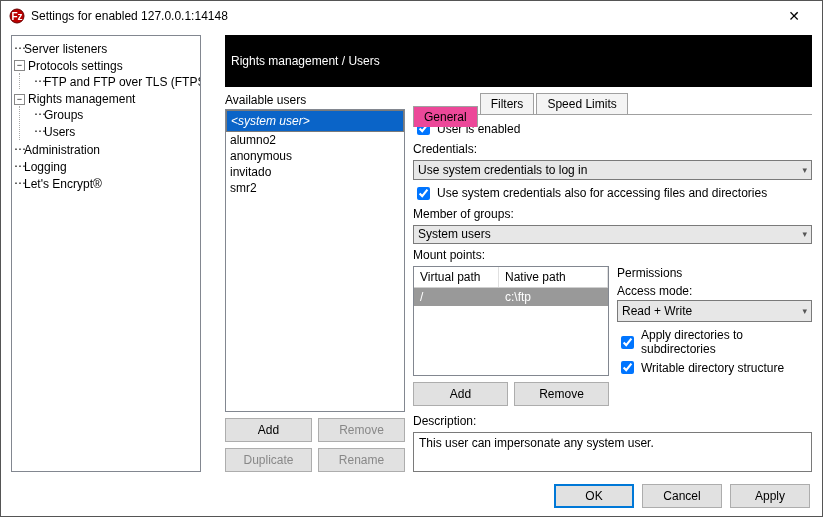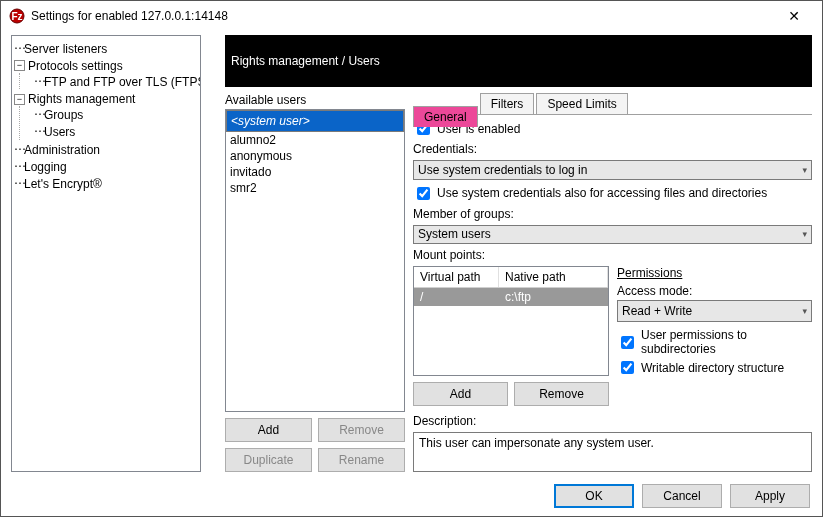--- a/index.html
+++ b/index.html
@@ -38,21 +38,21 @@
   .dropdown .arrow { font-size: 9px; color: #555; }
   .mount-section { display: flex; gap: 8px; }
   .mount-left { flex: 1; display: flex; flex-direction: column; }
   .mount-right { width: 195px; }
   .mtable { border: 1px solid #828790; height: 110px; overflow: auto; }
   .mth { display: flex; background: #fff; border-bottom: 1px solid #cfcfcf; }
   .mth .c { padding: 3px 6px; border-right: 1px solid #e0e0e0; }
   .mtr { display: flex; background: #999; color: #fff; }
   .mtr .c { padding: 2px 6px; }
   .c1 { width: 85px; } .c2 { flex: 1; }
-  .fieldset-lbl { margin-bottom: 3px; text-decoration: underline; }
+  .fieldset-lbl { margin-bottom: 3px; }
   .desc { width: 100%; height: 44px; border: 1px solid #7a7a7a; resize: none; padding: 3px 5px; font-family: inherit; font-size: 12px; overflow-y: scroll; }
   .footer { display: flex; justify-content: flex-end; gap: 8px; padding: 8px 12px; }
   .footer .btn { flex: none; width: 80px; }
   .footer .btn.primary { border: 2px solid #0078d7; line-height: 20px; }
   svg { display: block; }
 </style>
 </head>
 <body>
 
 <div class="window">
@@ -162,21 +162,21 @@
             </div>
             <div class="mount-right">
               <div class="fieldset-lbl">Permissions</div>
               <div style="margin-top:4px;">Access mode:</div>
               <div class="dropdown" style="margin-top:2px;">
                 <span>Read + Write</span>
                 <span class="arrow">▾</span>
               </div>
               <div class="row" style="margin-top:6px;">
                 <input type="checkbox" class="chk" checked="" style="">
-                <span>User permissions to subdirectories</span>
+                <span>Apply directories to subdirectories</span>
               </div>
               <div class="row" style="margin-top:2px;">
                 <input type="checkbox" class="chk" checked="" style="">
                 <span>Writable directory structure</span>
               </div>
             </div>
           </div>
 
           <div style="margin-top:4px;">Description:</div>
           <textarea class="desc" style="">This user can impersonate any system user.</textarea>

